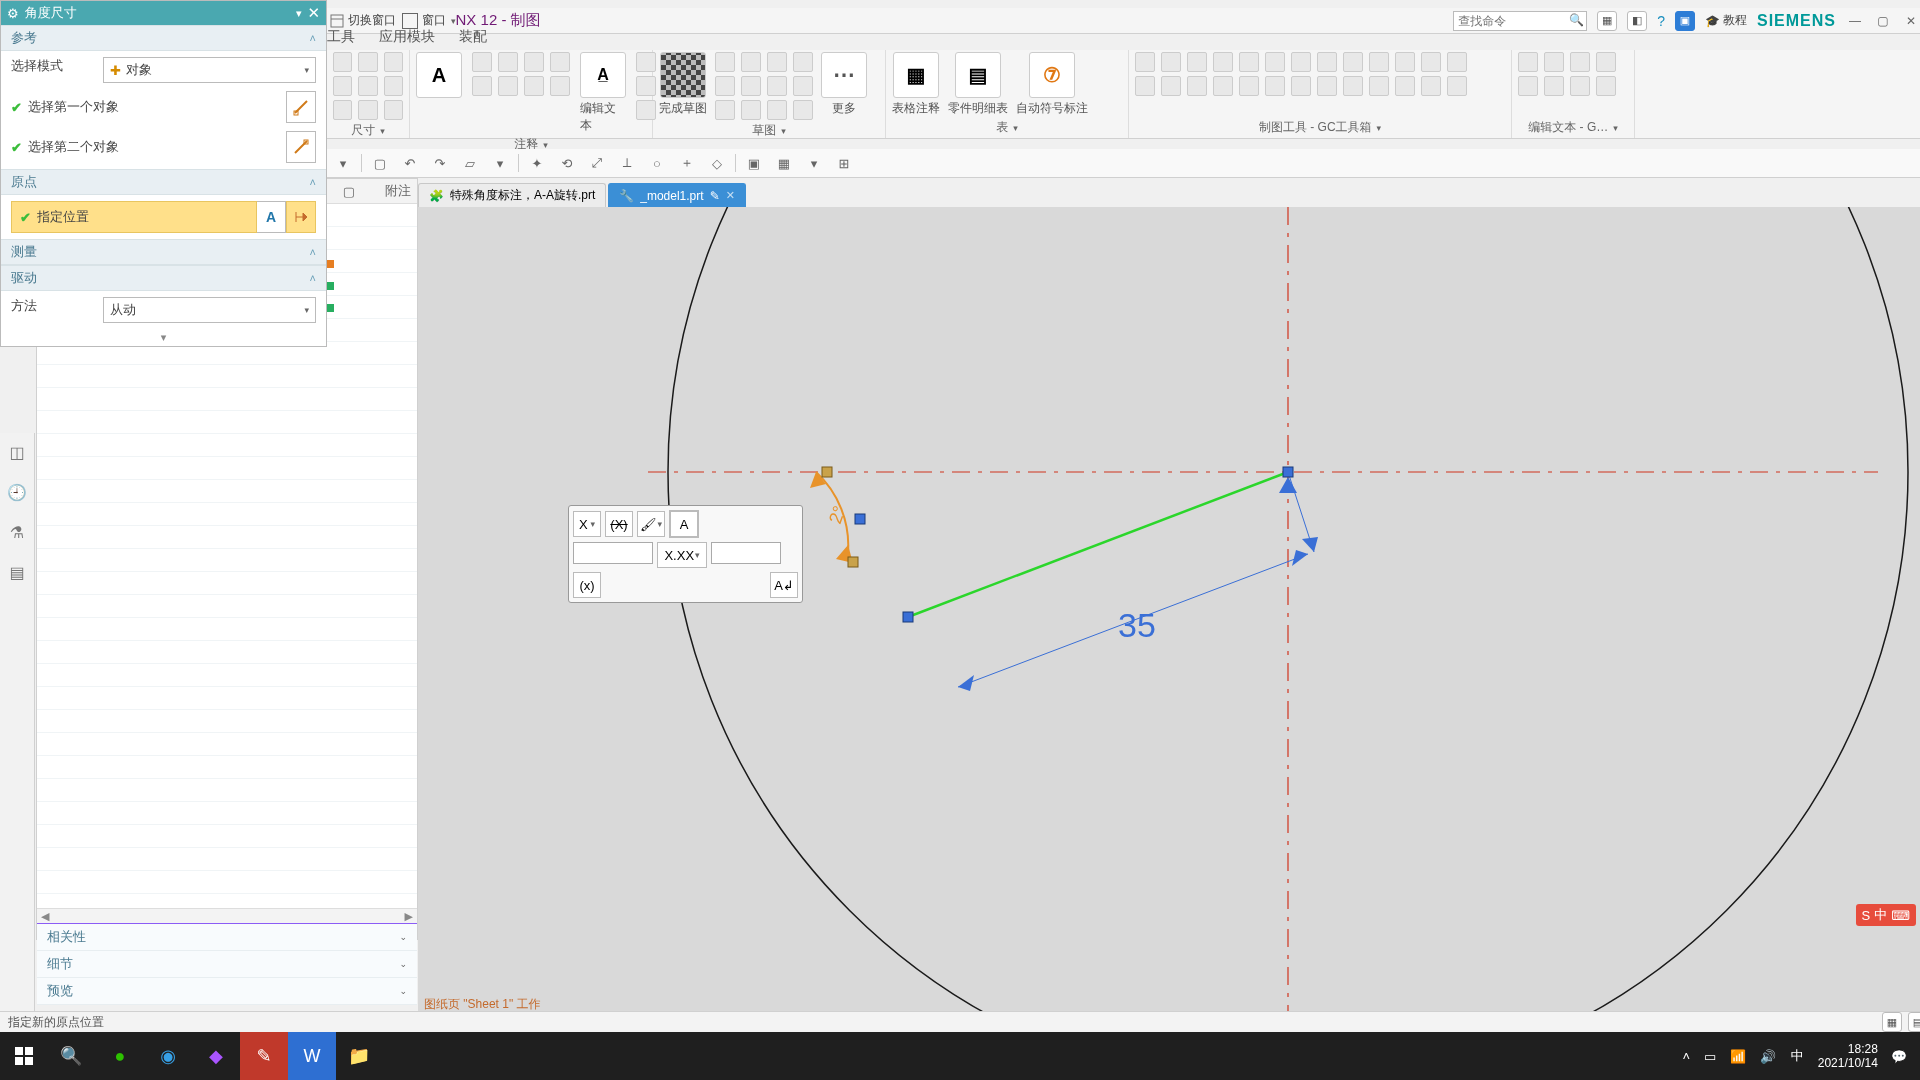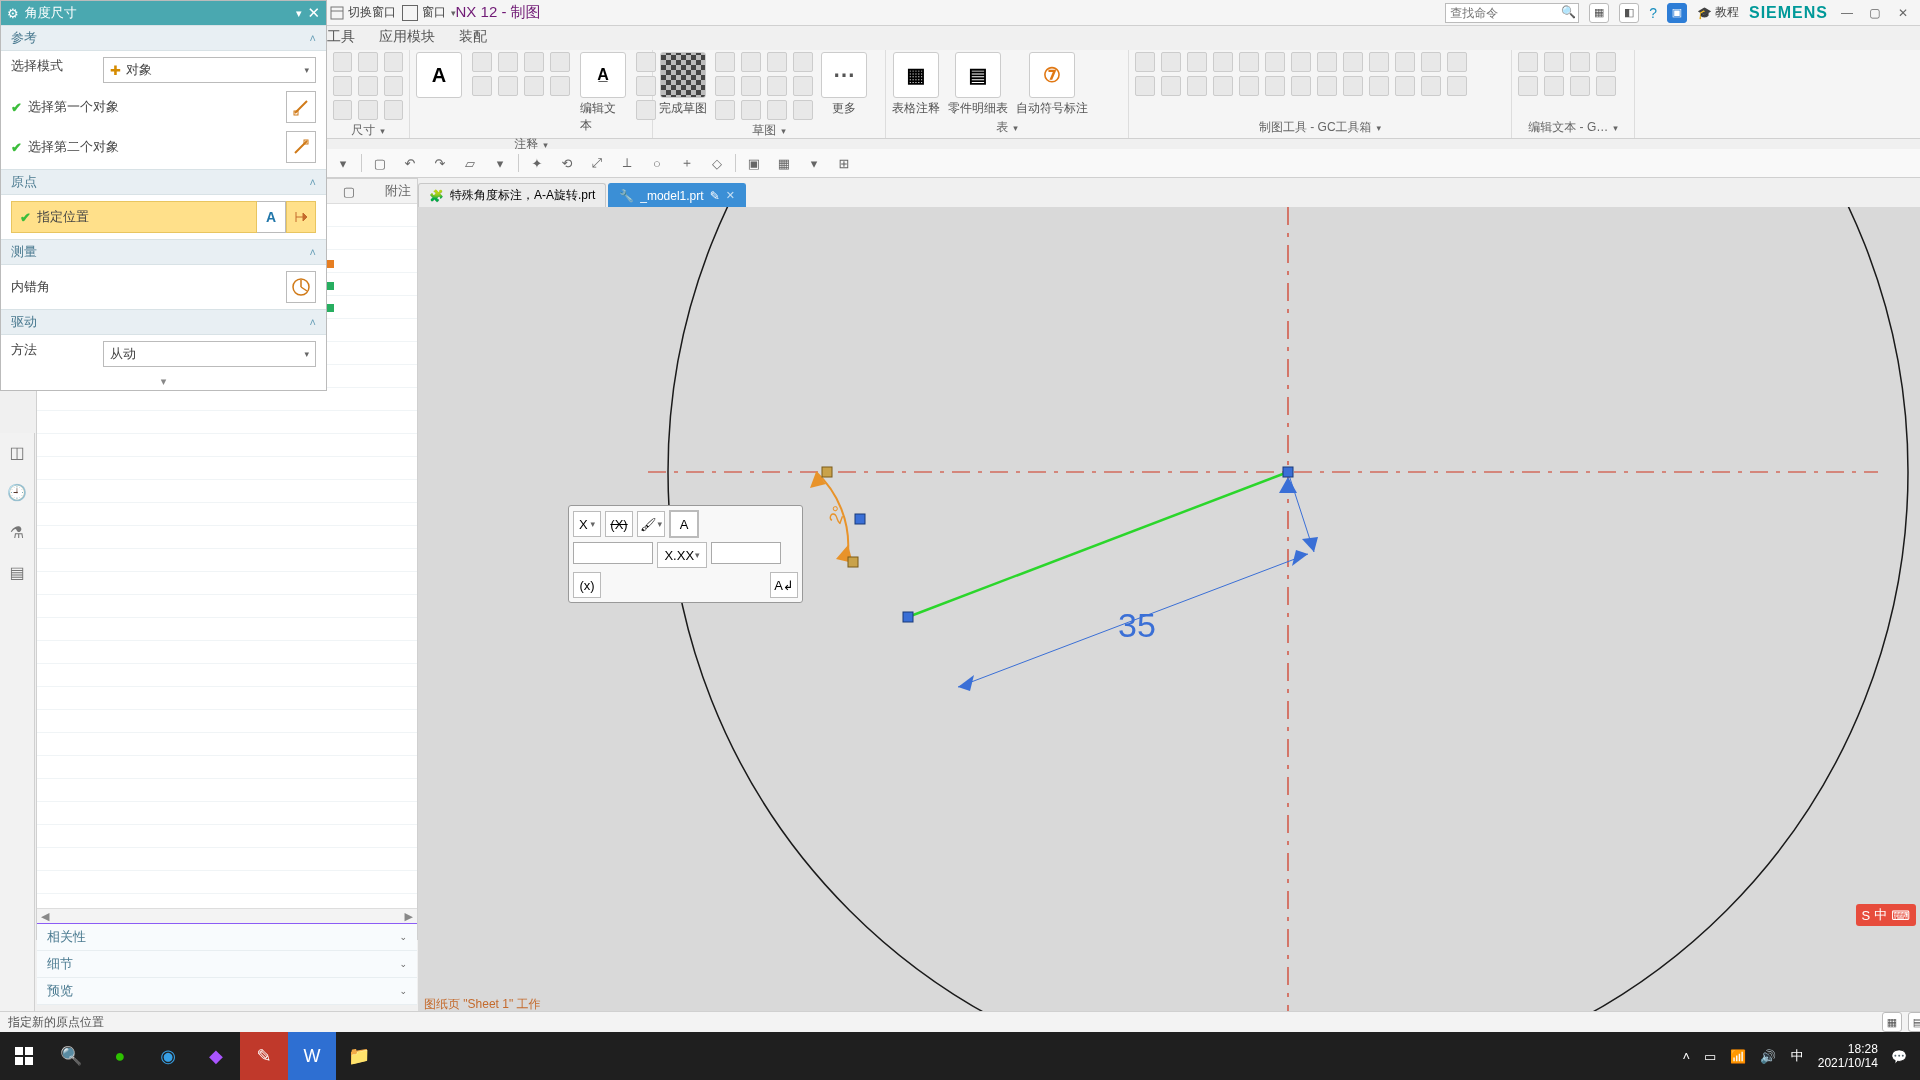--- a/index.html
+++ b/index.html
@@ -1,20 +1,20 @@
 <!DOCTYPE html>
 <html><head>
 <meta charset="utf-8">
 <style>
 html,body{margin:0;padding:0;width:1920px;height:1080px;font-family:"Microsoft YaHei",Arial,sans-serif;font-size:14px;background:#f0f0f0;overflow:hidden}
 
-.titlebar{position:absolute;left:0;top:0;width:1920px;height:25px;background:#f5f5f5;border-bottom:1px solid #d0d0d0;display:flex;align-items:center}
+.titlebar{position:absolute;left:0;top:8px;width:1920px;height:25px;background:#f5f5f5;border-bottom:1px solid #d0d0d0;display:flex;align-items:center}
 .titlebar .left{display:flex;align-items:center;gap:6px;padding-left:330px}
 .titlebar .center{flex:1;text-align:left;font-size:15px;color:#701a75}
-.titlebar .right{display:flex;align-items:center;gap:10px;padding-right:8px;font-size:12px}
+.titlebar .right{display:flex;align-items:center;gap:10px;padding-right:0;font-size:12px}
 .brand{color:#009999;font-weight:bold;letter-spacing:1px;font-size:16px}
 .winbtn{width:18px;height:18px;display:inline-flex;align-items:center;justify-content:center;color:#666;cursor:pointer}
 .search-box{position:relative}
 .search-box input{width:110px;height:18px;border:1px solid #bbb;font-size:12px;padding:0 18px 0 4px;color:#aaa}
 .search-box .mag{position:absolute;right:3px;top:2px;font-size:12px;color:#777}
 .sqbtn{width:18px;height:18px;border:1px solid #bbb;display:inline-flex;align-items:center;justify-content:center;border-radius:3px;font-size:11px;color:#555;background:#fff}
 .sqbtn.blue{background:#2d7dd6;color:#fff;border-color:#2d7dd6}
 .helpicon{color:#1a8fbf;font-size:14px}
 .tutorials{display:flex;align-items:center;gap:3px;color:#444}
 .tb-sw{display:flex;align-items:center;gap:4px;font-size:12px;color:#444}
@@ -498,31 +498,20 @@
             <path d="M3 3 V13 M3 8 H10 M10 4 L14 8 L10 12 Z" fill="#c46a2c" stroke="#c46a2c"></path>
           </svg>
       </div>
     </div>
   </div>
 
   <div class="section-hd">
     <span>测量</span>
       <span class="caret">˄</span>
   </div>
-  <div class="section-body">
-    <div style="display:flex;align-items:center;gap:6px">
-      <span style="flex:1">内错角</span>
-      <div class="side-ibtn">
-        <svg width="20" height="20">
-            <circle cx="10" cy="10" r="8" fill="none" stroke="#d07a18" stroke-width="1.5"></circle>
-            <path d="M10 10 L10 3 M10 10 L16 14" stroke="#d07a18" stroke-width="1.5"></path>
-          </svg>
-      </div>
-    </div>
-  </div>
 
   <div class="section-hd">
     <span>驱动</span>
       <span class="caret">˄</span>
   </div>
   <div class="section-body">
     <div class="fld">
       <label>方法</label>
       <div class="sel">
         <span>从动</span>

